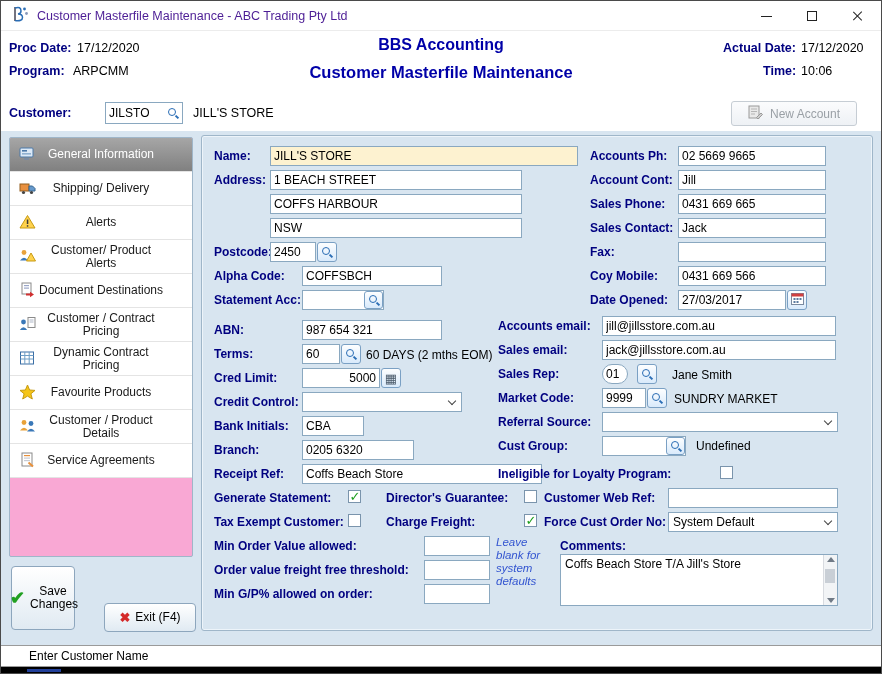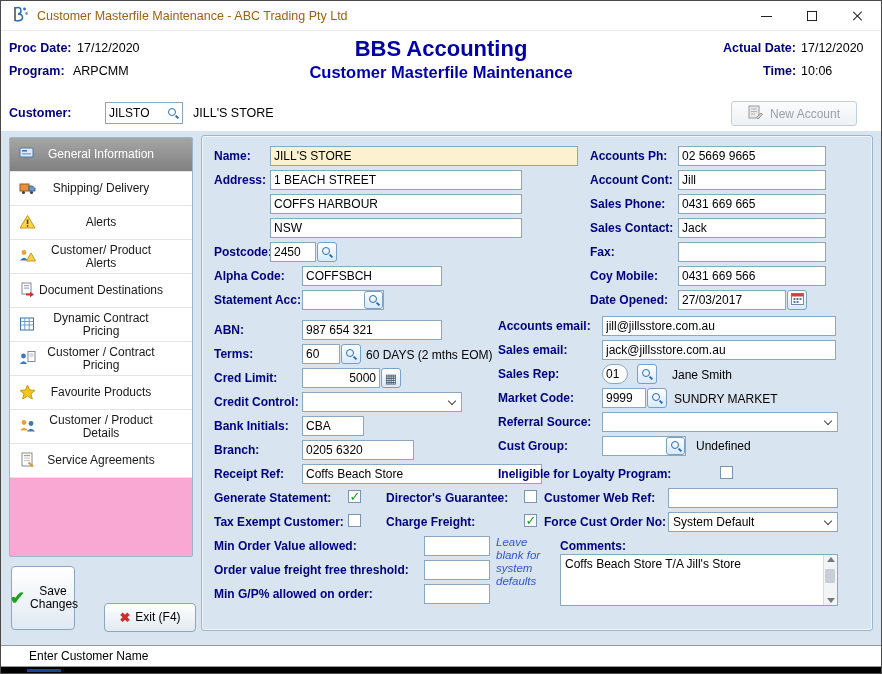--- a/index.html
+++ b/index.html
@@ -6,35 +6,35 @@
   html,body { margin:0; padding:0; }
   body {
     width:882px; height:674px; overflow:hidden; position:relative;
     font-family:"Liberation Sans","DejaVu Sans",sans-serif; font-size:12px; color:#000;
     background:#fff;
   }
   .window { position:absolute; inset:0; border:1px solid #4a4a4a; background:#fff; display:flex; flex-direction:column; }
 
   
   .titlebar { height:30px; flex:0 0 30px; background:#fff; position:relative; display:flex; align-items:center; padding-left:10px; border-bottom:1px solid #ececec; }
-  .title-text { margin-left:8px; font-size:12.5px; color:#a16207; }
+  .title-text { margin-left:8px; font-size:12.5px; color:#4c1d95; }
   .win-controls { position:absolute; right:0; top:0; height:30px; display:flex; }
   .win-btn { width:46px; height:30px; display:flex; align-items:center; justify-content:center; background:transparent; border:none; padding:0; cursor:default; }
   .glyph-min { width:11px; height:1px; background:#222; display:inline-block; }
   .glyph-max { width:10px; height:10px; border:1px solid #222; display:inline-block; }
   .glyph-close { position:relative; width:12px; height:12px; display:inline-block; }
   .glyph-close::before,.glyph-close::after { content:""; position:absolute; left:5.4px; top:0; width:1.3px; height:12px; background:#222; }
   .glyph-close::before { transform:rotate(45deg); }
   .glyph-close::after { transform:rotate(-45deg); }
 
   
   .header { height:66px; flex:0 0 66px; background:#fff; position:relative; }
   .hlabel { position:absolute; font-weight:bold; color:#000080; font-size:12.5px; white-space:nowrap; }
   .hval { position:absolute; font-size:12.5px; color:#000; white-space:nowrap; }
-  .app-title { position:absolute; left:0; right:0; top:5px; text-align:center; font-size:22px; font-weight:bold; color:#0000a8; }
+  .app-title { position:absolute; left:0; right:0; top:5px; text-align:center; font-size:16px; font-weight:bold; color:#0000a8; }
   .screen-title { position:absolute; left:0; right:0; top:32px; text-align:center; font-size:16.5px; font-weight:bold; color:#0000a8; }
 
   
   .customer-bar { height:34px; flex:0 0 34px; background:#fff; position:relative; }
   .code-box { position:absolute; left:104px; top:5px; width:78px; height:22px; border:1px solid #8aa8c0; background:#fff; }
   .code-box input { border:none; outline:none; width:52px; height:100%; font:12px "Liberation Sans",sans-serif; padding:0 3px; background:transparent; }
   .code-box .mag { position:absolute; right:3px; top:4px; }
   .new-account { position:absolute; left:730px; top:4px; width:126px; height:25px; border:1px solid #c6cdd4; border-radius:3px;
     background:linear-gradient(#fbfcfd,#eef1f5); color:#9aa0a6; font:12px "Liberation Sans",sans-serif;
     display:flex; align-items:center; justify-content:center; gap:6px; }
@@ -189,34 +189,34 @@
         <span class="sicon"><svg width="17" height="16" viewBox="0 0 17 16">
               <rect x="3" y="1" width="9" height="11" fill="#fff" stroke="#8a8a8a"></rect>
               <rect x="5" y="3" width="5" height="1.2" fill="#9aa6c8"></rect>
               <rect x="5" y="5.5" width="5" height="1.2" fill="#9aa6c8"></rect>
               <path d="M7 11.5 h4 v-1.8 l4 2.8 -4 2.8 v-1.8 h-4 z" fill="#d03030"></path>
             </svg></span>
         <span class="side-label">Document Destinations</span>
       </div>
       <div class="side-item">
         <span class="sicon"><svg width="17" height="16" viewBox="0 0 17 16">
-              <rect x="1.5" y="2" width="13" height="12" fill="#fff" stroke="#3a6ea5"></rect>
-              <path d="M1.5 5.5 h13 M1.5 9 h13 M5.8 2 v12 M10.2 2 v12" stroke="#6f9ec6" fill="none"></path>
-            </svg></span>
-        <span class="side-label">Dynamic Contract Pricing</span>
-      </div>
-      <div class="side-item">
-        <span class="sicon"><svg width="17" height="16" viewBox="0 0 17 16">
               <rect x="9" y="1.5" width="7" height="10" fill="#fff" stroke="#8a8a8a"></rect>
               <rect x="10.5" y="3.5" width="4" height="1" fill="#b0b8c8"></rect>
               <rect x="10.5" y="5.5" width="4" height="1" fill="#b0b8c8"></rect>
               <circle cx="4.5" cy="6" r="2.4" fill="#3a78b8"></circle>
               <path d="M0.8 14 Q4.5 8.5 8.2 14 Z" fill="#3a78b8"></path>
             </svg></span>
         <span class="side-label">Customer / Contract Pricing</span>
+      </div>
+      <div class="side-item">
+        <span class="sicon"><svg width="17" height="16" viewBox="0 0 17 16">
+              <rect x="1.5" y="2" width="13" height="12" fill="#fff" stroke="#3a6ea5"></rect>
+              <path d="M1.5 5.5 h13 M1.5 9 h13 M5.8 2 v12 M10.2 2 v12" stroke="#6f9ec6" fill="none"></path>
+            </svg></span>
+        <span class="side-label">Dynamic Contract Pricing</span>
       </div>
       <div class="side-item">
         <span class="sicon"><svg width="17" height="16" viewBox="0 0 17 16">
               <path d="M8.5 1 L10.6 6 L16 6.4 L11.9 9.8 L13.3 15 L8.5 12.1 L3.7 15 L5.1 9.8 L1 6.4 L6.4 6 Z" fill="#f5c518" stroke="#c79a12"></path>
             </svg></span>
         <span class="side-label">Favourite Products</span>
       </div>
       <div class="side-item">
         <span class="sicon"><svg width="17" height="16" viewBox="0 0 17 16">
               <circle cx="5" cy="4.5" r="2.4" fill="#e8a23a"></circle>

